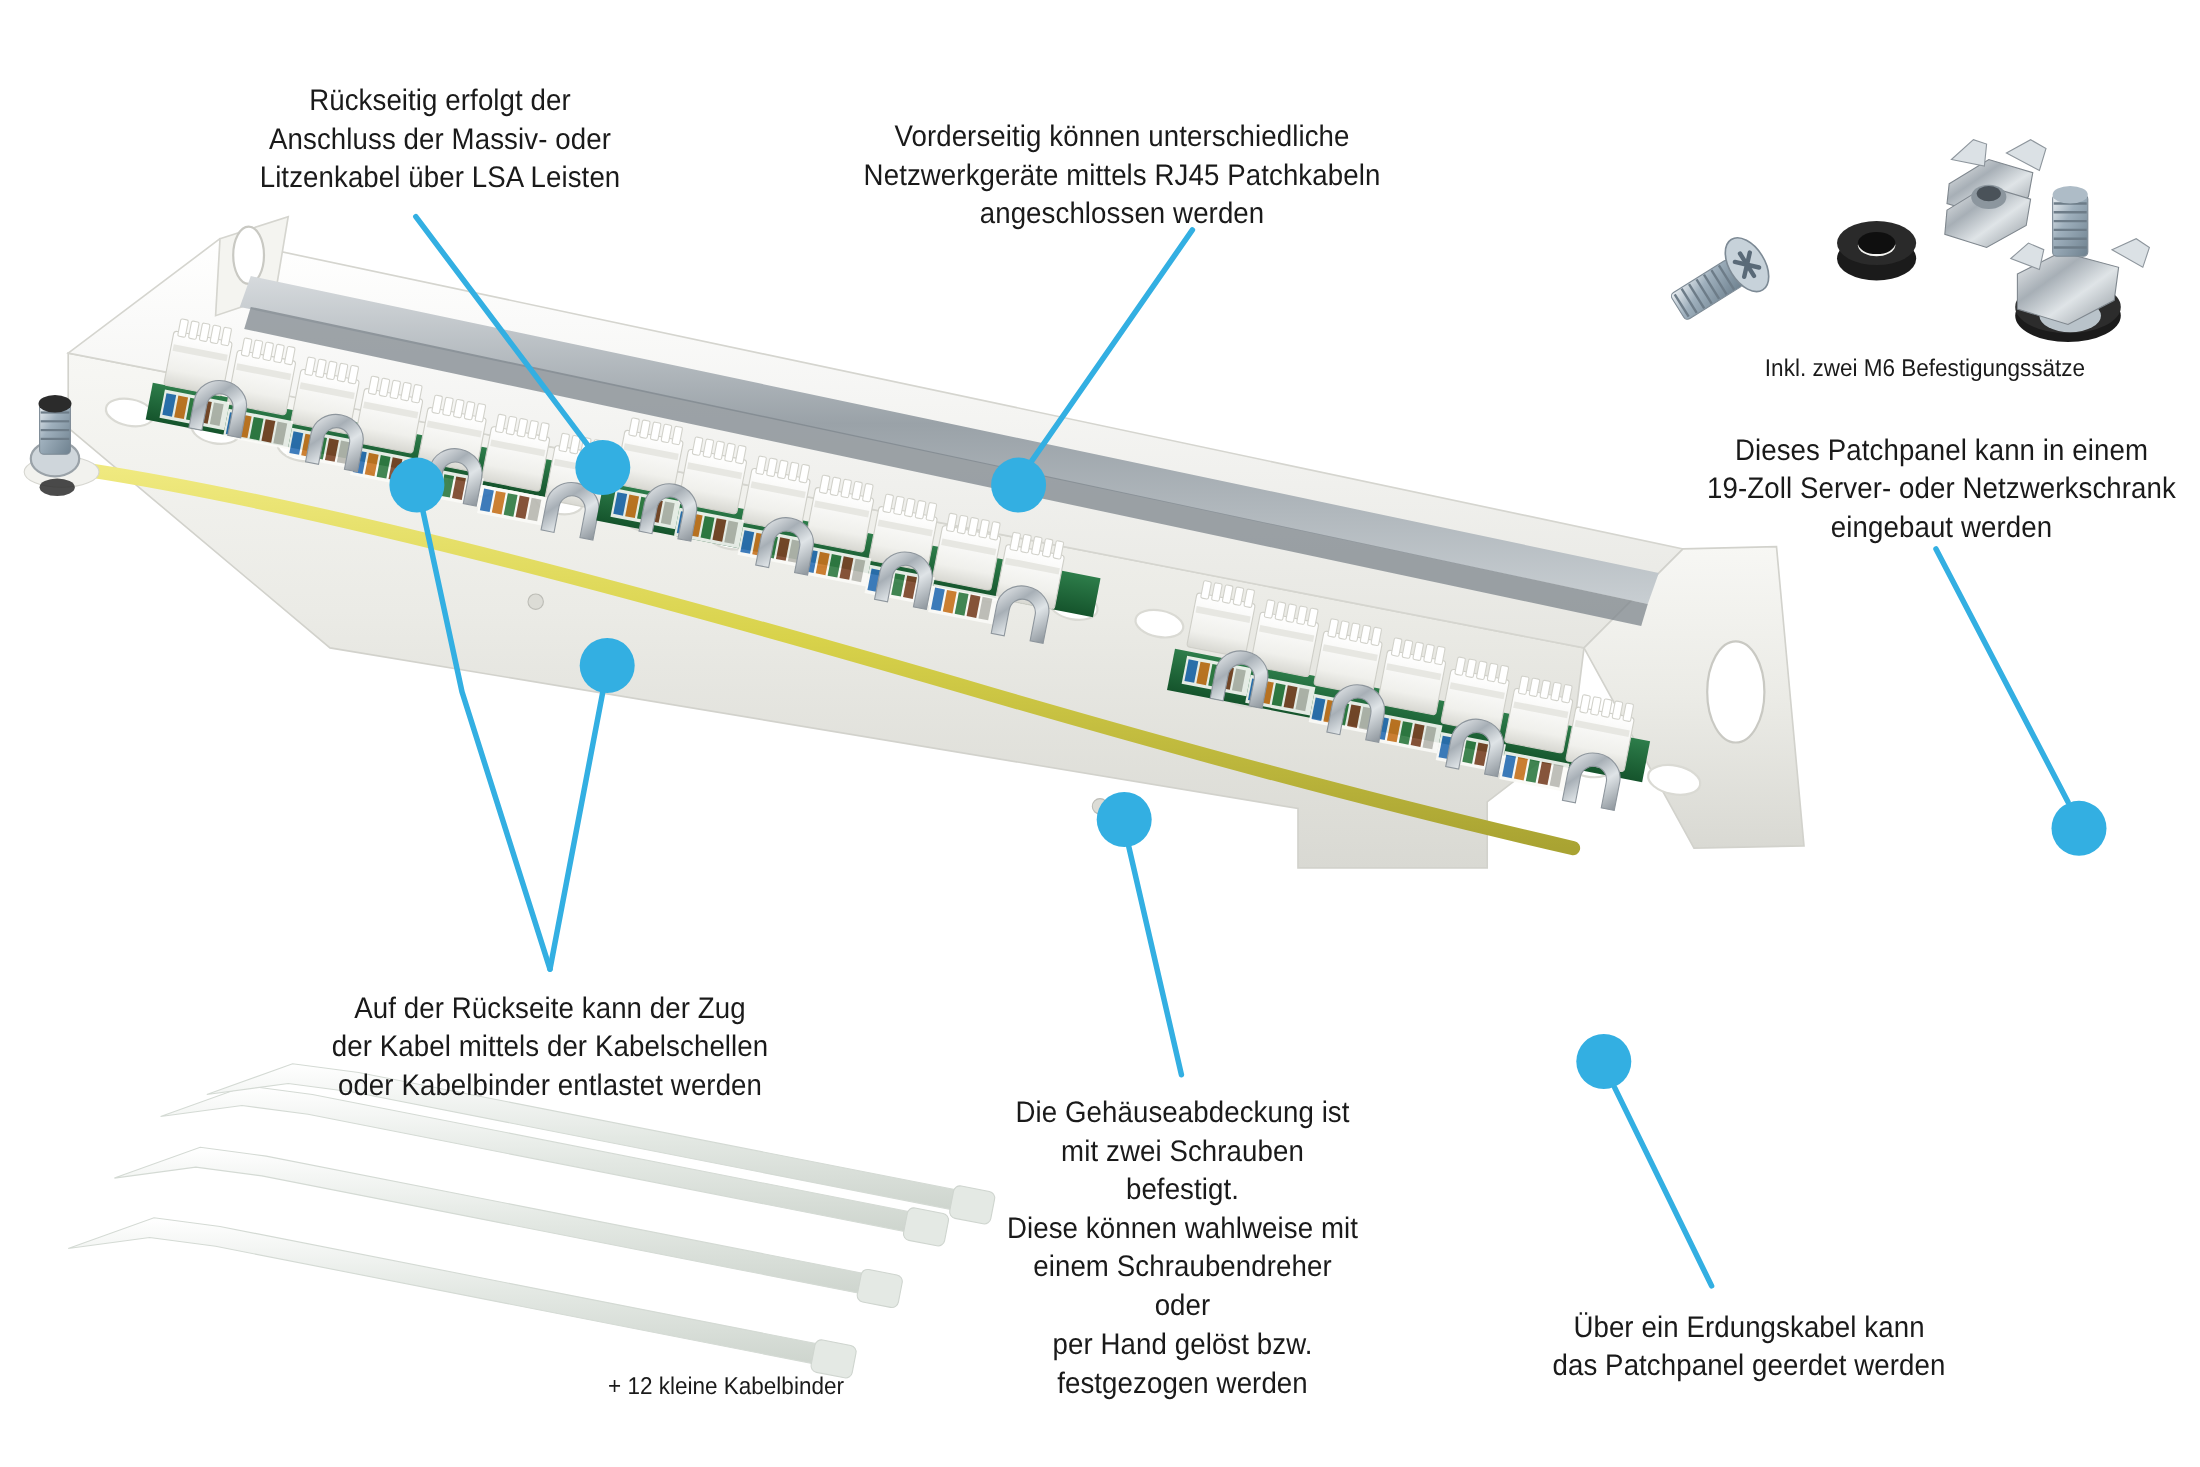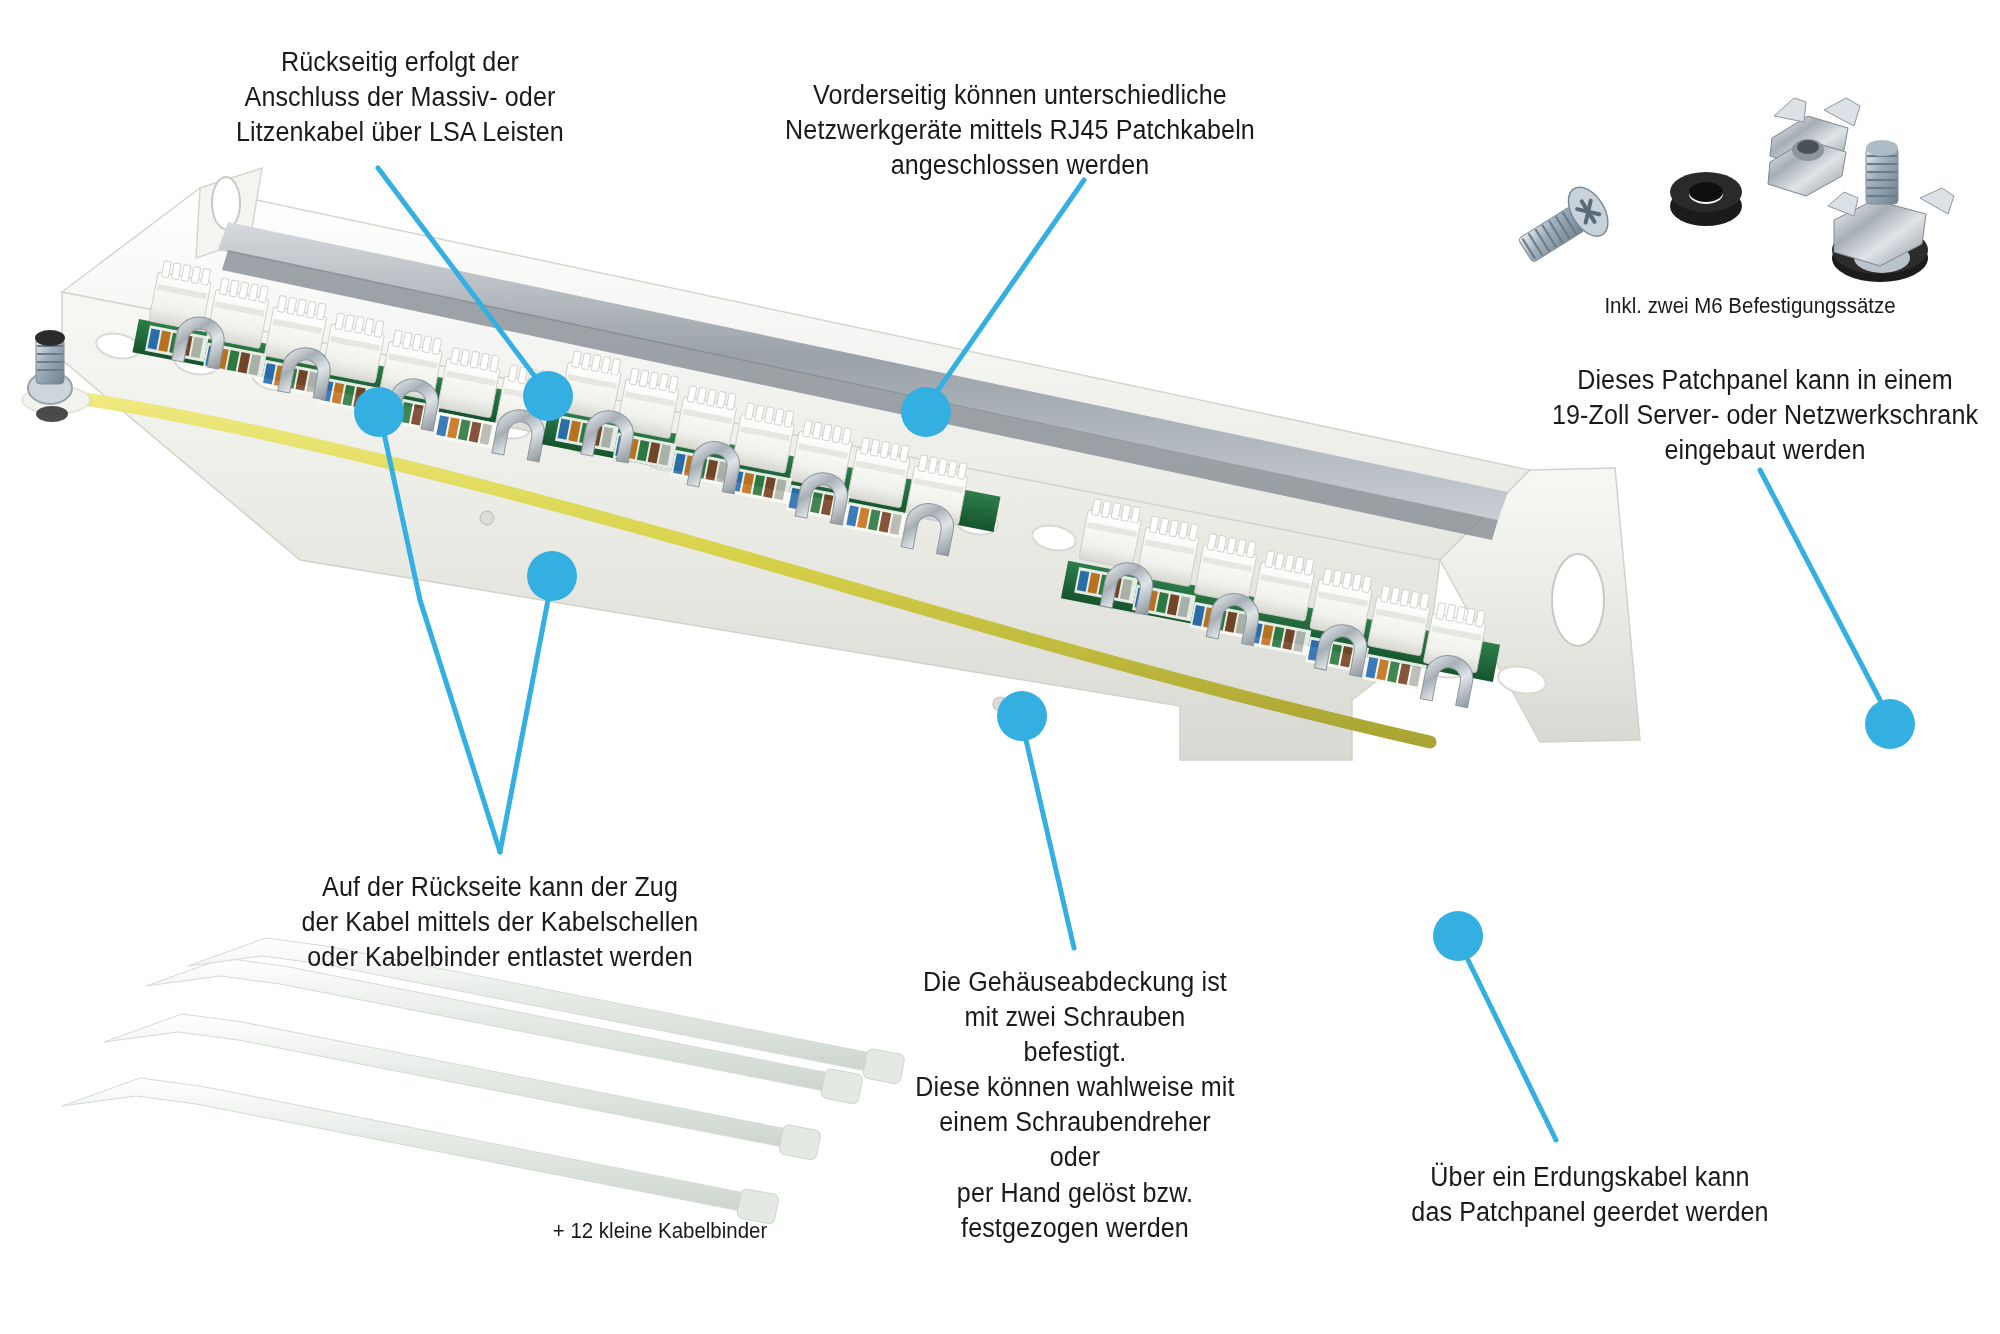--- a/index.html
+++ b/index.html
@@ -2,21 +2,21 @@
 <html><head>
 <meta charset="utf-8">
 <title>Patchpanel Produktinfografik</title>
 <style>
   html,body{margin:0;padding:0;background:#ffffff;}
   body{
     font-family:"Liberation Sans", sans-serif;
     width:2000px;height:1334px;position:relative;overflow:hidden;
     -webkit-font-smoothing:antialiased;
   }
-  .stage{position:absolute;inset:0;background:#fff;}
+  .stage{position:absolute;inset:0;background:#fff;margin-top:29px;}
 
   
   .note{
     position:absolute;
     color:#1a1a1a;
     font-size:27px;
     line-height:1.30;
     text-align:center;
     letter-spacing:.1px;
     white-space:pre-line;

